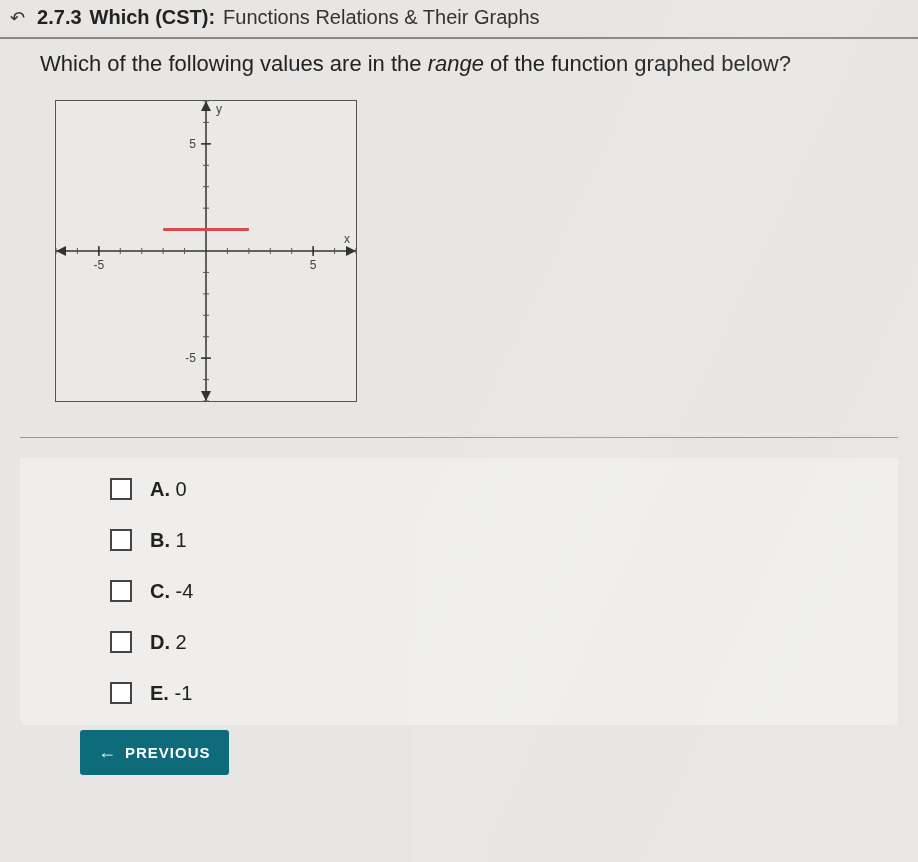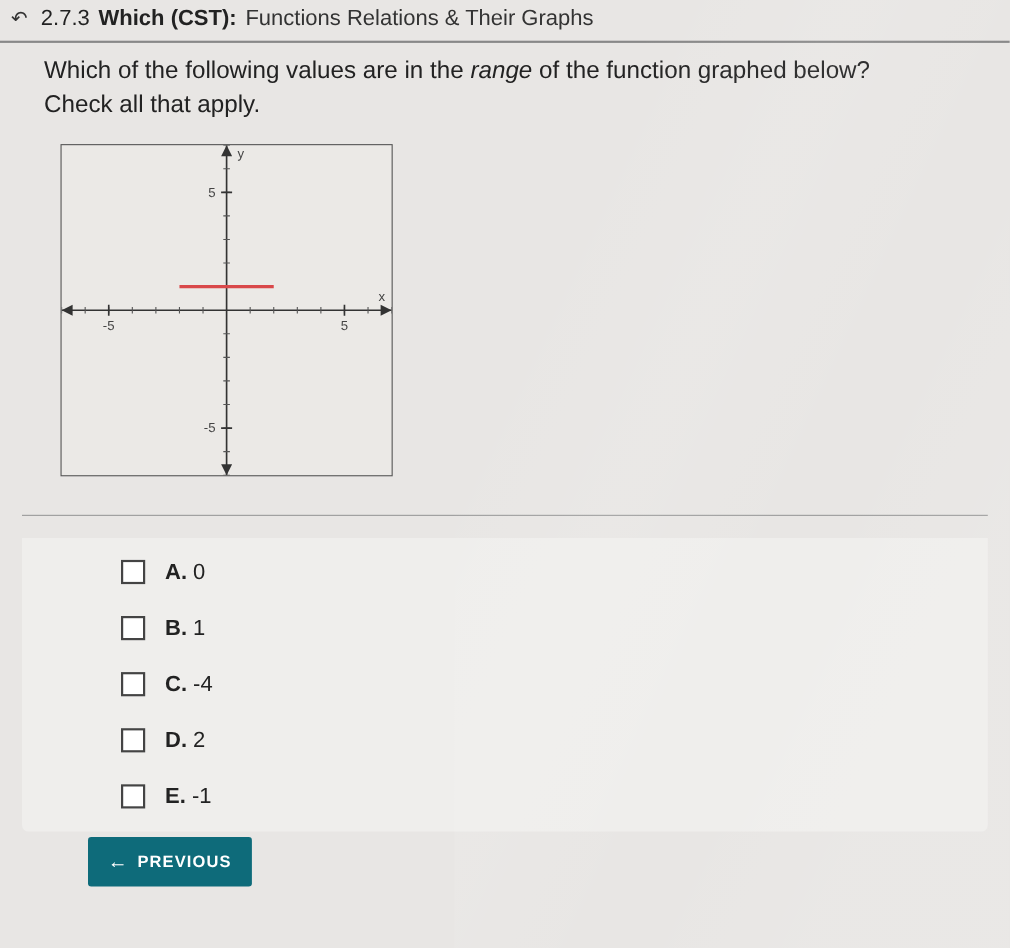--- a/index.html
+++ b/index.html
@@ -18,21 +18,21 @@
     display: flex;
     align-items: baseline;
     gap: 8px;
   }
   .back-arrow {
     font-size: 18px;
     color: #333;
     margin-right: 4px;
   }
   .test-num {
-    font-weight: normal;
+    font-weight: bold;
     font-size: 20px;
     color: #222;
   }
   .test-label {
     font-weight: bold;
     font-size: 20px;
     color: #222;
   }
   .test-title {
     font-size: 20px;
@@ -113,21 +113,20 @@
 
 <div class="header">
   <span class="back-arrow">↶</span>
   <span class="test-num">2.7.3</span>
   <span class="test-label">Which (CST):</span>
   <span class="test-title">Functions Relations &amp; Their Graphs</span>
 </div>
 
 <div class="question">
   <span>Which of the following values are in the </span><span class="range-word">range</span><span> of the function graphed below?</span><br>
-  <span>Check all that apply.</span>
 </div>
 
 <div class="graph-wrap">
   <div class="graph-box">
     <svg id="graph-svg" width="300" height="300" viewBox="0 0 300 300">
         <line x1="0" y1="150" x2="300" y2="150" stroke="#333" stroke-width="1.5"></line>
         <line x1="150" y1="0" x2="150" y2="300" stroke="#333" stroke-width="1.5"></line>
         <polygon points="300,150 290,145 290,155" fill="#333"></polygon>
         <polygon points="0,150 10,145 10,155" fill="#333"></polygon>
         <polygon points="150,0 145,10 155,10" fill="#333"></polygon>

